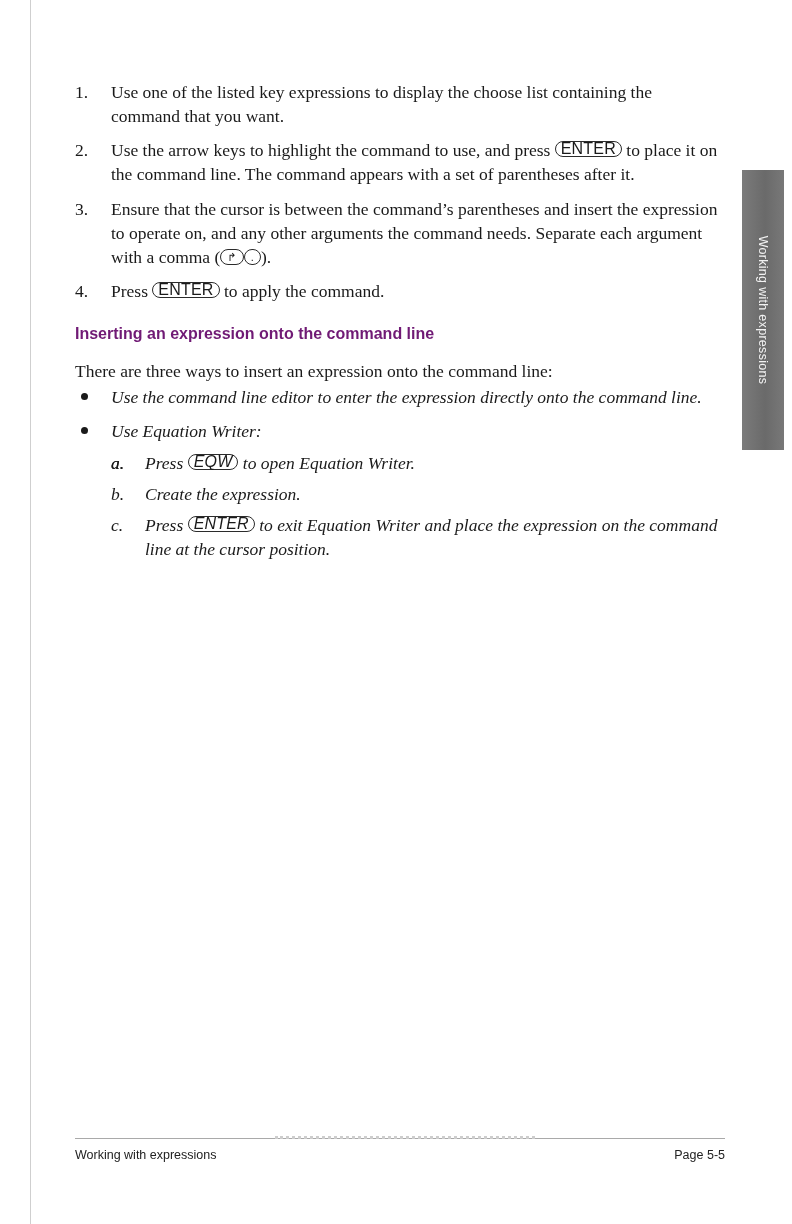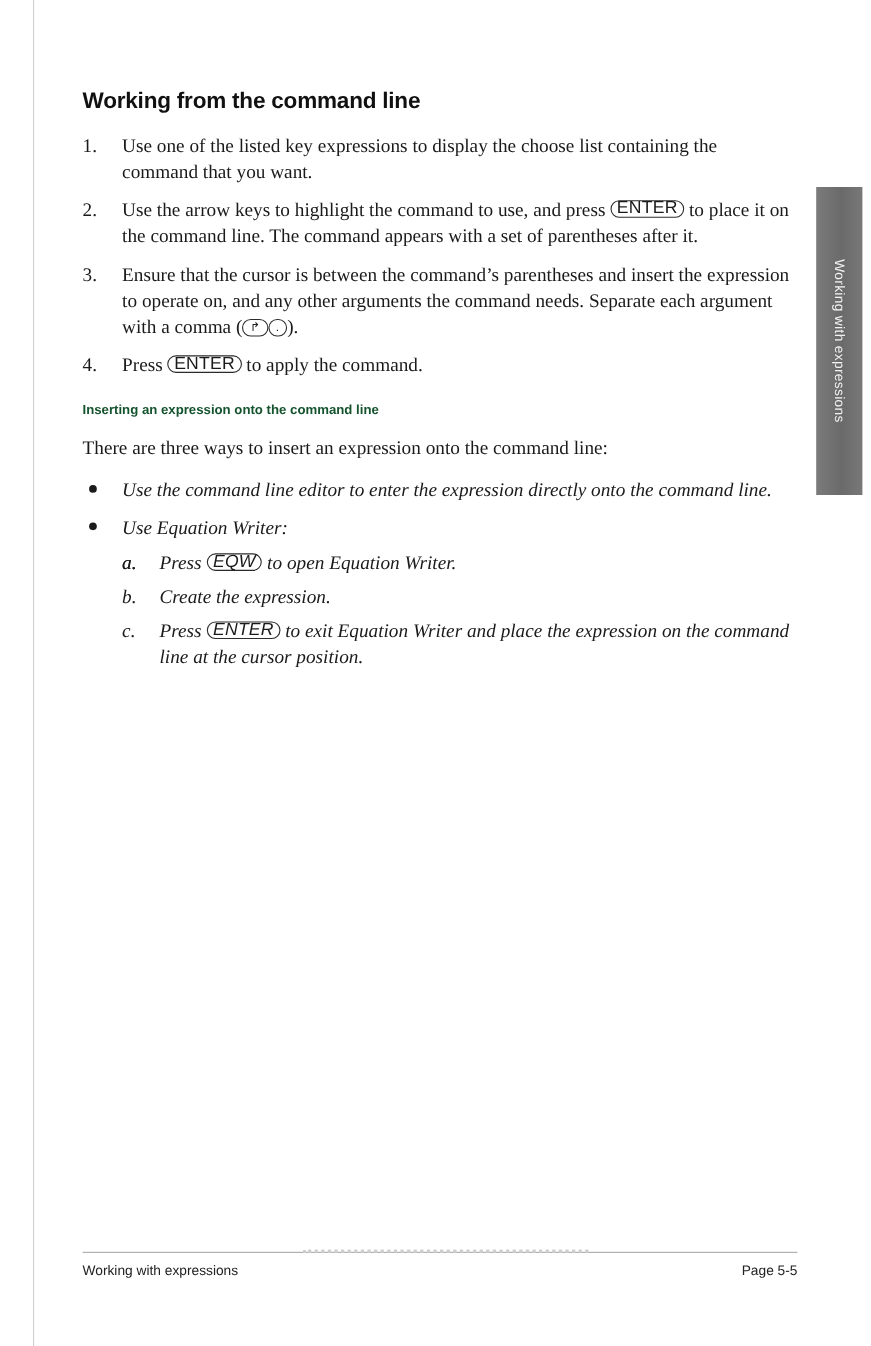--- a/index.html
+++ b/index.html
@@ -60,30 +60,30 @@
     font-family: "Liberation Sans", sans-serif;
     font-size: 20.5px;
     font-weight: bold;
     letter-spacing: -0.2px;
     margin: 0 0 16px 0;
     color: #111;
   }
 
   h2.sub-title {
     font-family: "Liberation Sans", sans-serif;
-    font-size: 12px;
+    font-size: 16px;
     font-weight: bold;
     margin: 22px 0 16px 0;
-    color: #14532d;
+    color: #701a75;
   }
 
   p.body-text {
     font-size: 17.5px;
     line-height: 1.38;
-    margin: 0 0 14px 0;
+    margin: 0 0 2px 0;
   }
 
   ol.num-list {
     list-style: none;
     margin: 0;
     padding: 0;
   }
   ol.num-list > li {
     position: relative;
     padding-left: 36px;
@@ -199,21 +199,20 @@
 <div class="page">
 
   <div class="edge-line"></div>
 
   <div class="side-tab">
     <span>Working with expressions</span>
   </div>
 
   <div class="content">
 
-    <h1 class="section-title">Working from the command line</h1>
 
     <ol class="num-list">
 
       <li>
         <span class="marker">1.</span>
         <span>Use one of the listed key expressions to display the choose list containing the command that you want.</span>
       </li>
 
       <li>
         <span class="marker">2.</span>

